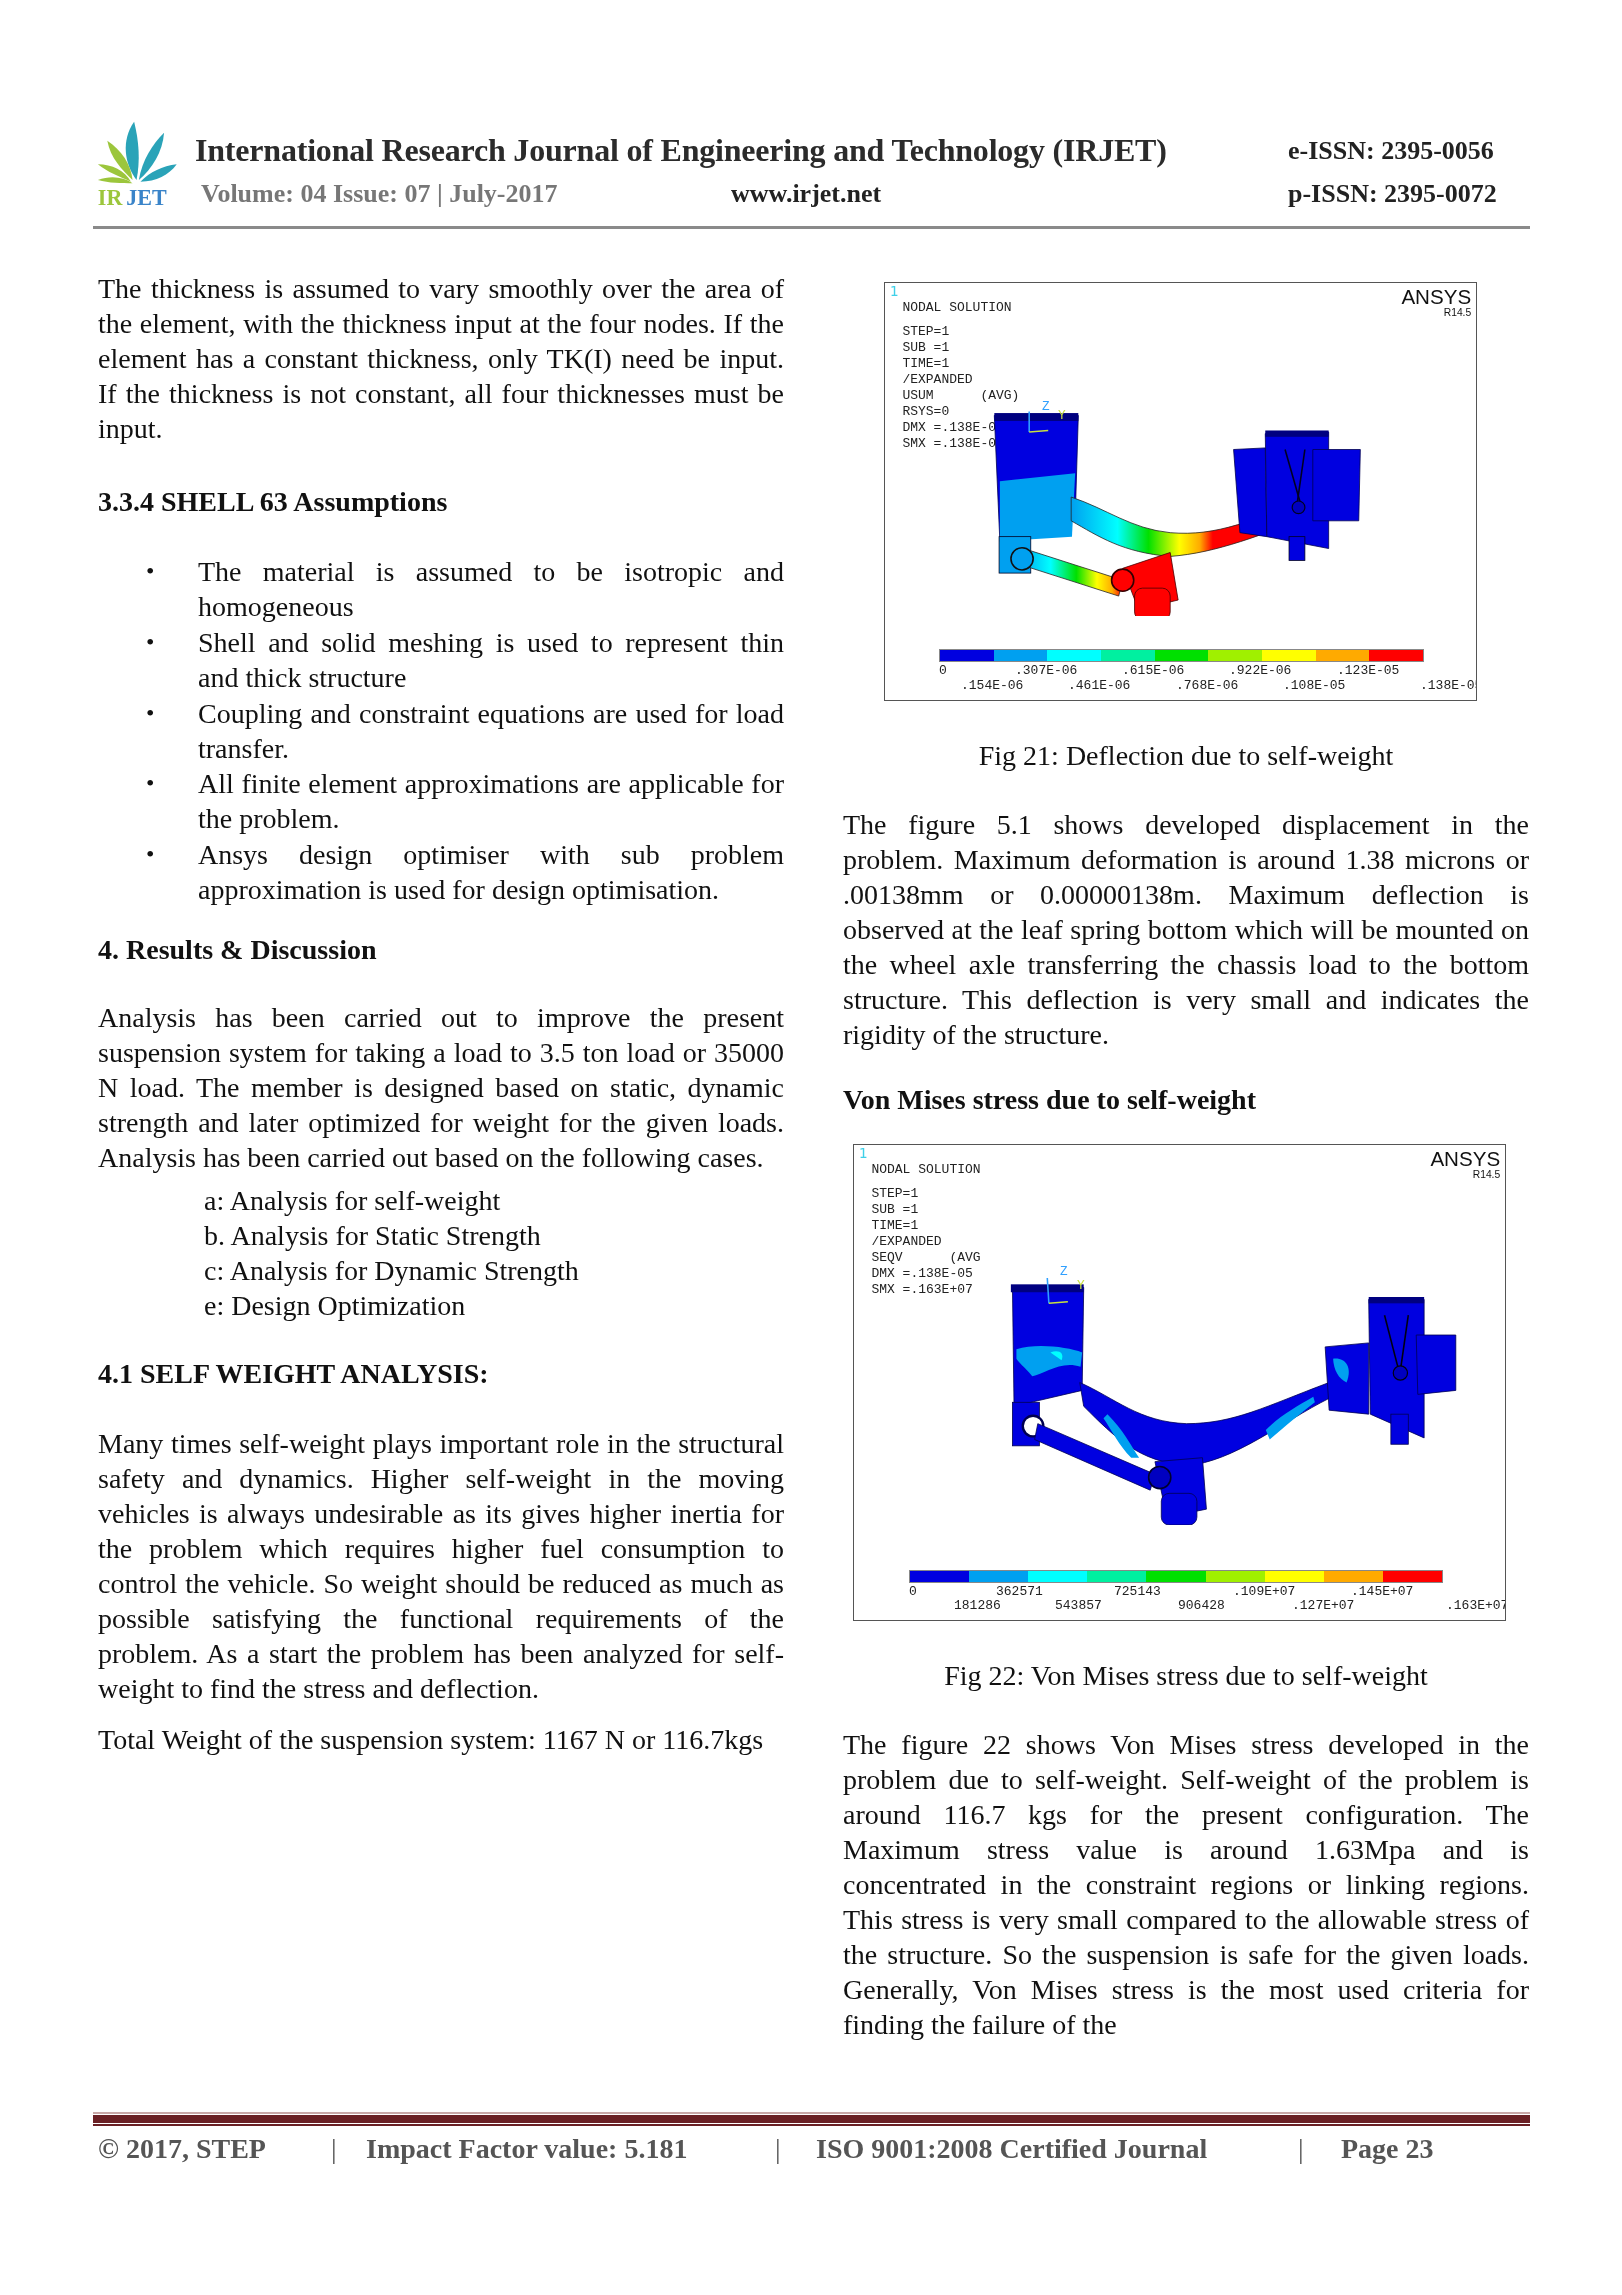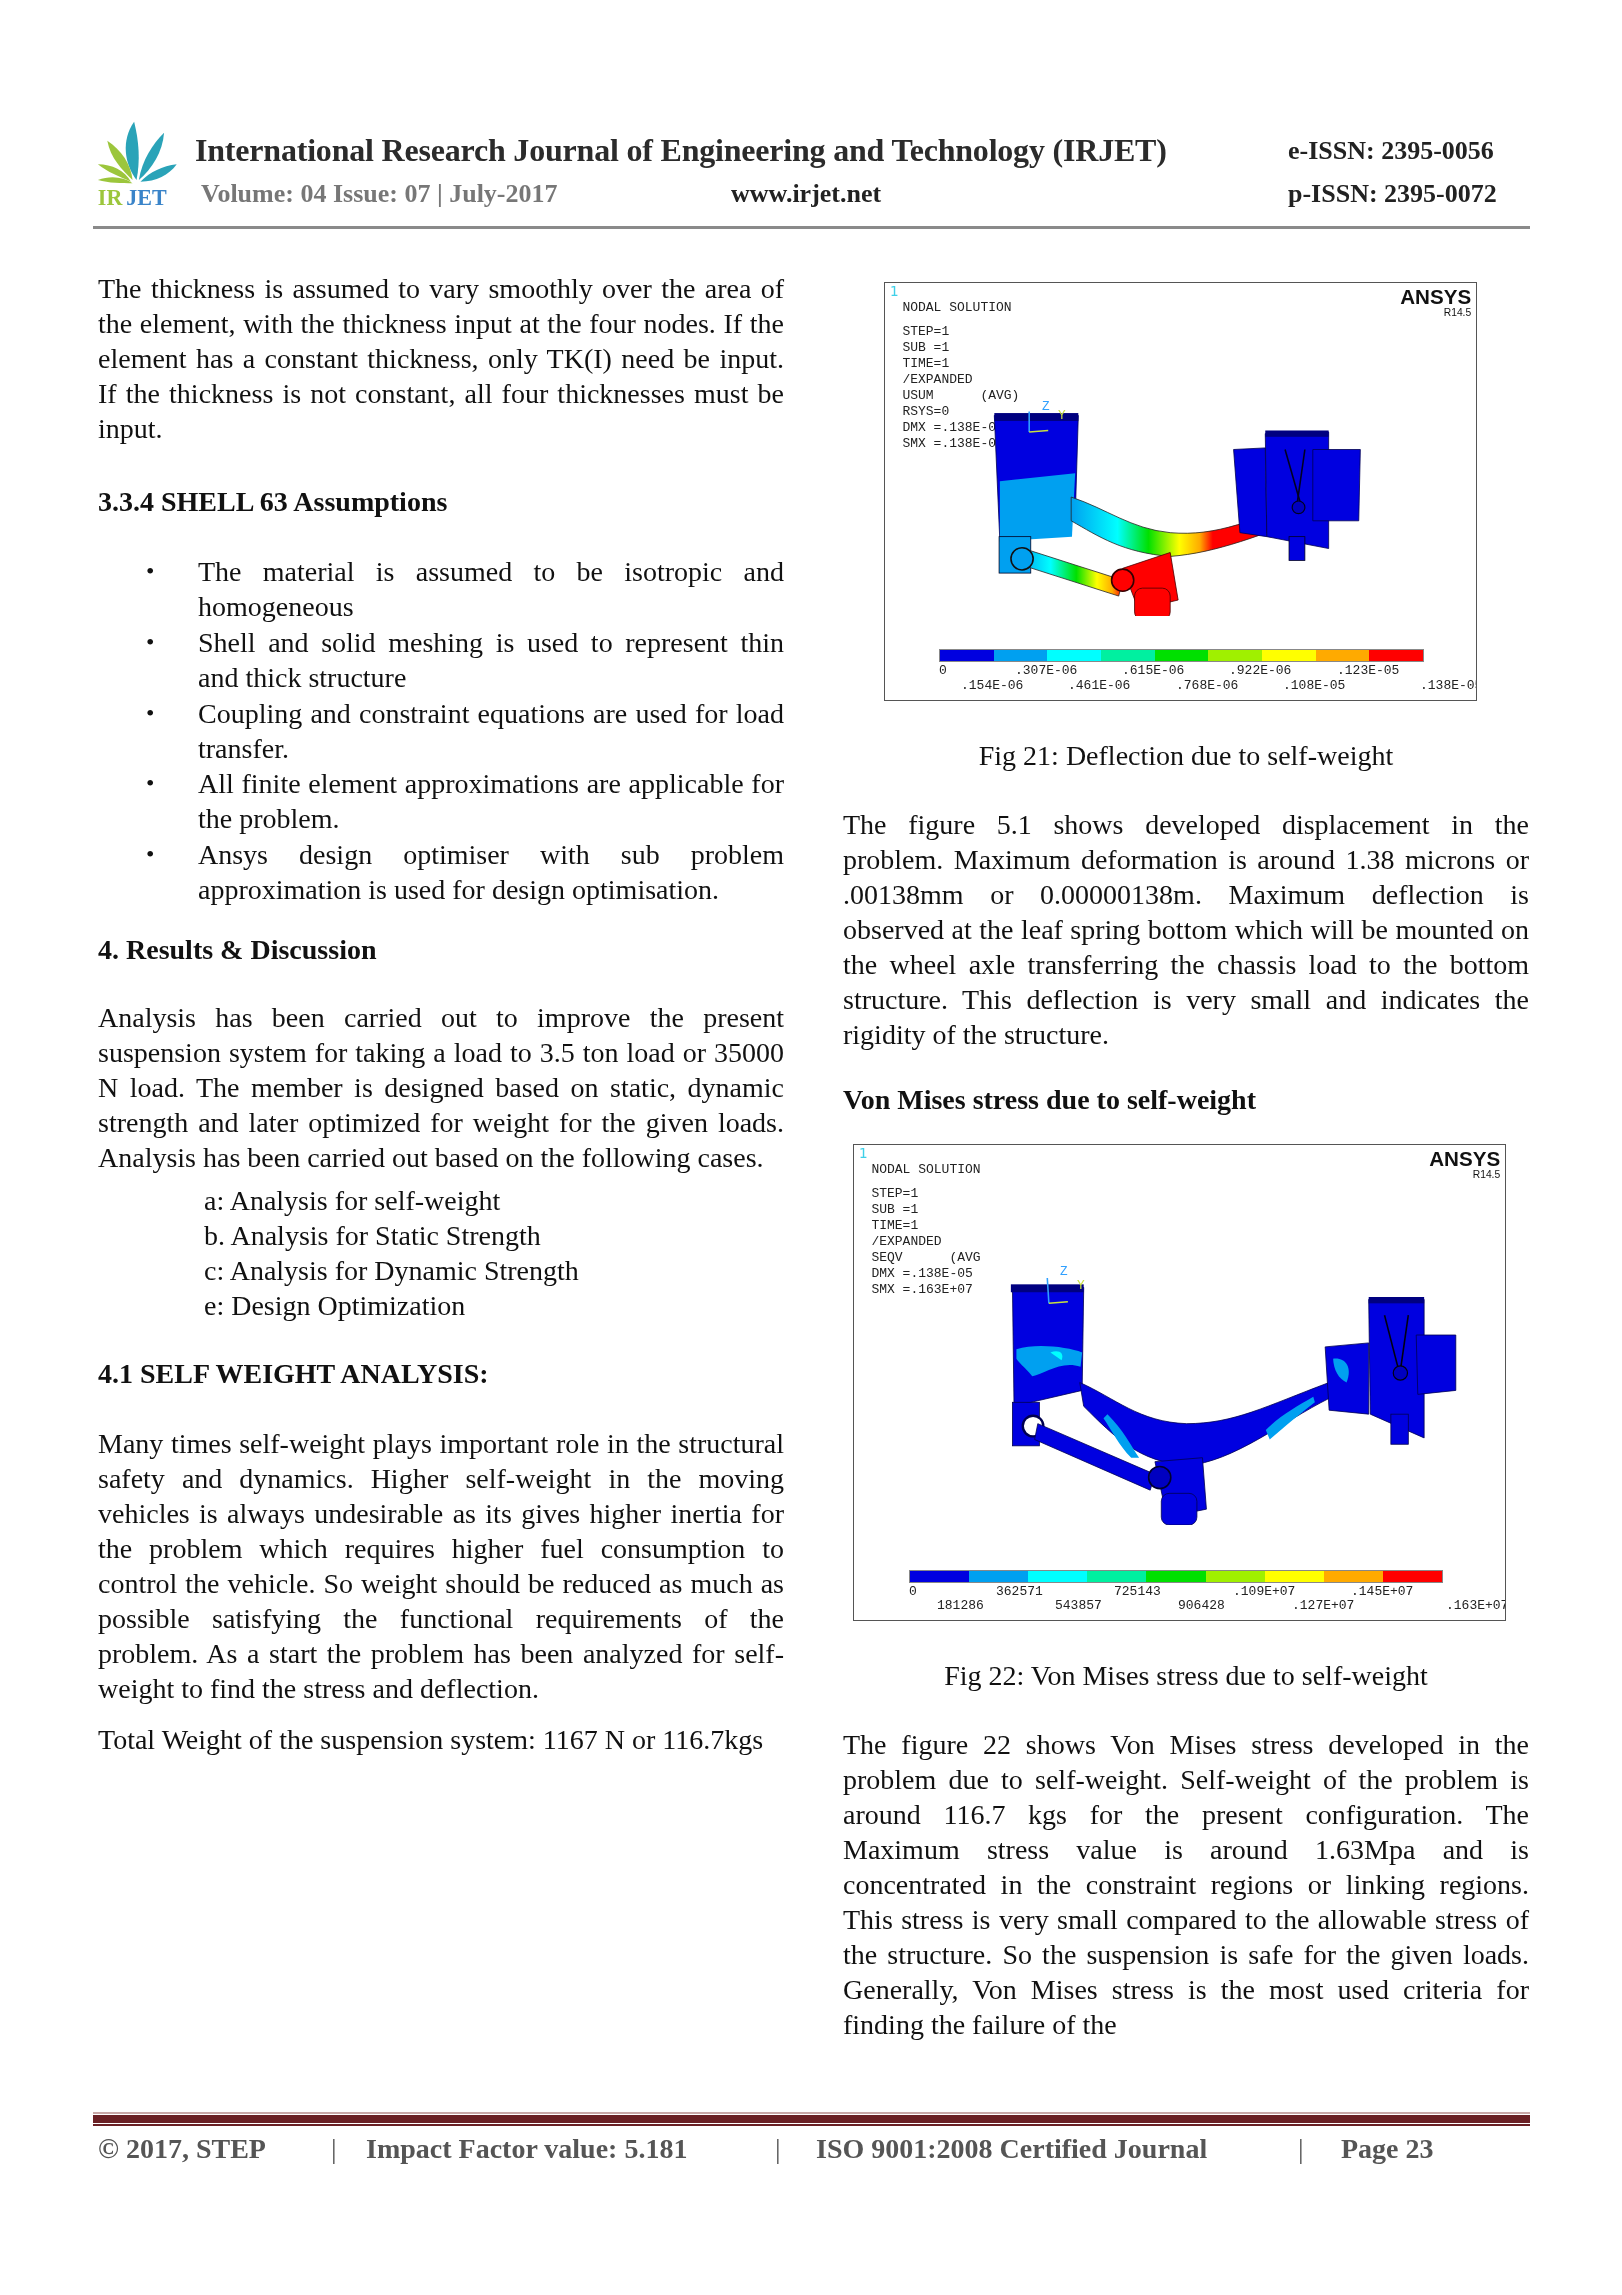--- a/index.html
+++ b/index.html
@@ -24,21 +24,21 @@
   .bullets { list-style: none; margin: 0; padding: 0; }
   .bullets li { position: relative; padding-left: 100px; font-size: 28px; line-height: 35px; text-align: justify; margin-bottom: 0.8px; }
   .bullets li .dot { position: absolute; left: 48px; top: 0; font-size: 24px; }
   .cases { margin: 8px; padding: 0 0 0 98px; list-style: none; }
   .cases li { font-size: 28px; line-height: 35px; }
   .caption { font-size: 28px; line-height: 35px; text-align: center; margin: 0; }
 
   
   .fig { border: 1.6px solid #555; background: #fff; overflow: hidden; }
   .fig-num { position: absolute; left: 4.8px; top: 0px; color: #3fd0e8; font-family: "DejaVu Sans Mono", monospace; font-size: 14.3px; }
-  .fig-brand { position: absolute; right: 4.8px; top: 1.6px; font-family: "Liberation Sans", sans-serif; font-weight: bold; font-size: 20.6px; color: #111; }
+  .fig-brand { position: absolute; right: 4.8px; top: 1.6px; font-family: "Liberation Sans", sans-serif; font-weight: normal; font-size: 20.6px; color: #111; }
   .fig-ver { position: absolute; right: 4.8px; top: 24px; font-family: "Liberation Sans", sans-serif; font-size: 10.3px; color: #111; padding-left: 36px; }
   .fig-info { position: absolute; left: 17.4px; top: 17.4px; font-family: "Liberation Mono", "DejaVu Sans Mono", monospace; font-size: 13px; line-height: 16px; color: #222; white-space: pre; }
   .fig-info .title { margin-bottom: 8px; display: block; }
   .legend-bar { position: absolute; display: flex; border: 1.6px solid #888; height: 11px; }
   .legend-bar span { flex: 1; height: 100%; }
   .legend-lbl { position: absolute; font-family: "Liberation Mono", "DejaVu Sans Mono", monospace; font-size: 13px; color: #222; white-space: nowrap; }
   .axis-lbl { position: absolute; font-family: "Liberation Mono", monospace; font-size: 12.7px; }
 
   
   .ftr-rule1 { left: 93px; top: 2112px; width: 1437px; height: 1.6px; background: #c9a8a8; }
@@ -239,21 +239,21 @@
       <span style="background: rgb(255, 255, 0);"></span>
       <span style="background: rgb(255, 170, 0);"></span>
       <span style="background: rgb(255, 0, 0);"></span>
     </div>
   <div id="f22-legend">
       <div class="legend-lbl" style="left: 55px; top: 439px;">0</div>
       <div class="legend-lbl" style="left: 142px; top: 439px;">362571</div>
       <div class="legend-lbl" style="left: 260px; top: 439px;">725143</div>
       <div class="legend-lbl" style="left: 379px; top: 439px;">.109E+07</div>
       <div class="legend-lbl" style="left: 497px; top: 439px;">.145E+07</div>
-      <div class="legend-lbl" style="left: 83px; top: 453px;">181286</div>
+      <div class="legend-lbl" style="left: 100px; top: 453px;">181286</div>
       <div class="legend-lbl" style="left: 201px; top: 453px;">543857</div>
       <div class="legend-lbl" style="left: 324px; top: 453px;">906428</div>
       <div class="legend-lbl" style="left: 438px; top: 453px;">.127E+07</div>
       <div class="legend-lbl" style="left: 592px; top: 453px;">.163E+07</div>
     </div>
 </div>
 <div class="abs caption" style="left:843px; top:1658px; width:686px;">Fig 22: Von Mises stress due to self-weight</div>
 
 <p class="abs para col-right" style="top:1727px;">The figure 22 shows Von Mises stress developed in the problem due to self-weight.  Self-weight of the problem is around 116.7 kgs for the present configuration.  The Maximum stress value is around 1.63Mpa and is concentrated in the constraint regions or linking regions.  This stress is very small compared to the allowable stress of the structure. So the suspension is safe for the given loads.  Generally, Von Mises stress is the most used criteria for finding the failure of the</p>
 

